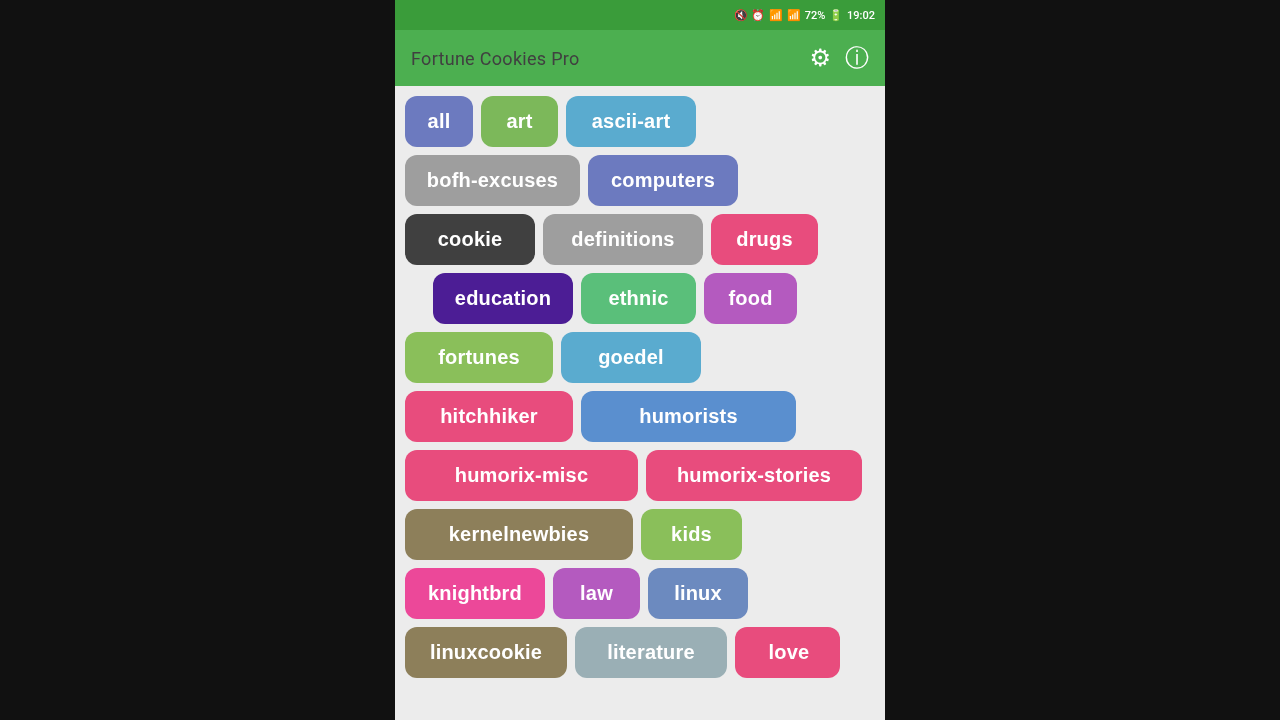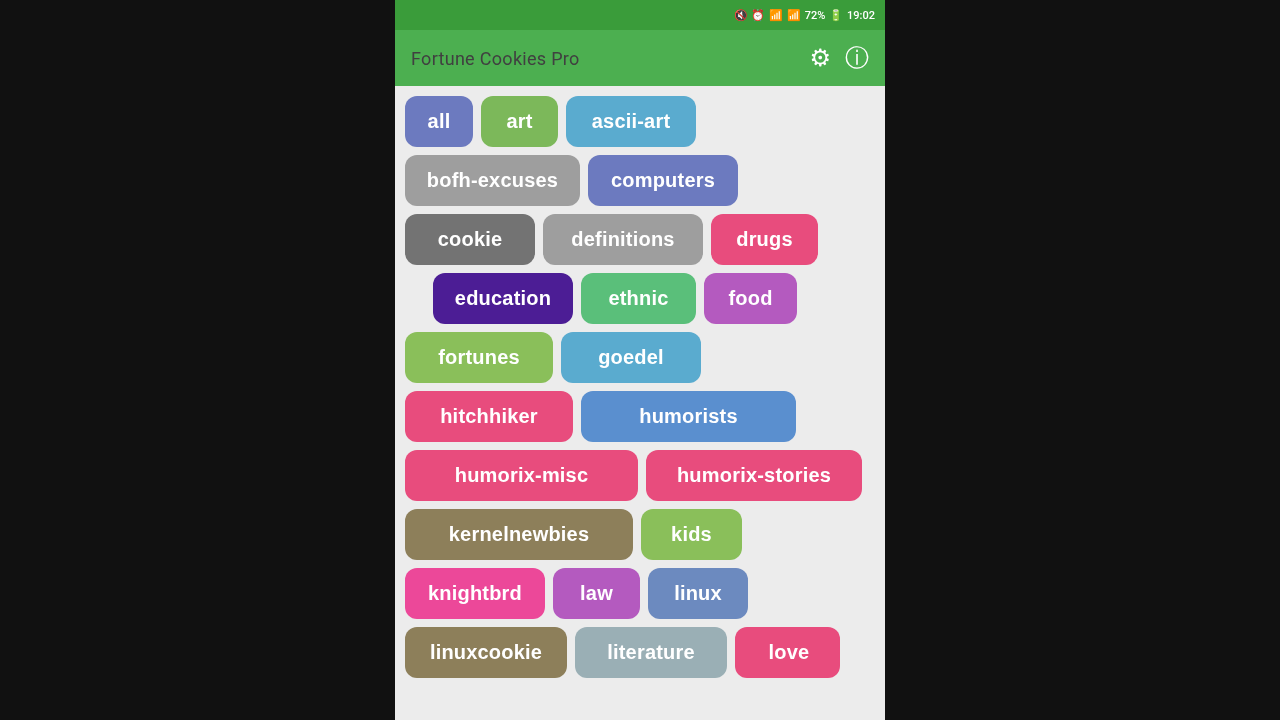--- a/index.html
+++ b/index.html
@@ -116,21 +116,21 @@
     </div>
   </div>
 
   <div class="content-area">
     <div class="tags-grid" id="tags-grid">
     <button class="tag-btn" style="background-color: rgb(108, 122, 191); width: 68px; min-width: 68px;">all</button>
         <button class="tag-btn" style="background-color: rgb(124, 184, 90); width: 77px; min-width: 77px;">art</button>
         <button class="tag-btn" style="background-color: rgb(90, 171, 207); width: 130px; min-width: 130px;">ascii-art</button>
         <button class="tag-btn" style="background-color: rgb(158, 158, 158); width: 175px; min-width: 175px;">bofh-excuses</button>
         <button class="tag-btn" style="background-color: rgb(108, 122, 191); width: 150px; min-width: 150px;">computers</button>
-        <button class="tag-btn" style="background-color: #737373; width: 130px; min-width: 130px;">cookie</button>
+        <button class="tag-btn" style="background-color: #404040; width: 130px; min-width: 130px;">cookie</button>
         <button class="tag-btn" style="background-color: rgb(158, 158, 158); width: 160px; min-width: 160px;">definitions</button>
         <button class="tag-btn" style="background-color: rgb(232, 76, 125); width: 107px; min-width: 107px;">drugs</button>
         <button class="tag-btn" style="background-color: #4c1d95; width: 140px; min-width: 140px; margin-left: 28px;">education</button>
         <button class="tag-btn" style="background-color: rgb(90, 191, 122); width: 115px; min-width: 115px;">ethnic</button>
         <button class="tag-btn" style="background-color: rgb(180, 90, 191); width: 93px; min-width: 93px;">food</button>
         <button class="tag-btn" style="background-color: rgb(138, 191, 90); width: 148px; min-width: 148px;">fortunes</button>
         <button class="tag-btn" style="background-color: rgb(90, 171, 207); width: 140px; min-width: 140px;">goedel</button>
         <button class="tag-btn" style="background-color: rgb(232, 76, 125); width: 168px; min-width: 168px;">hitchhiker</button>
         <button class="tag-btn" style="background-color: rgb(90, 143, 207); width: 215px; min-width: 215px;">humorists</button>
         <button class="tag-btn" style="background-color: rgb(232, 76, 125); width: 233px; min-width: 233px;">humorix-misc</button>

